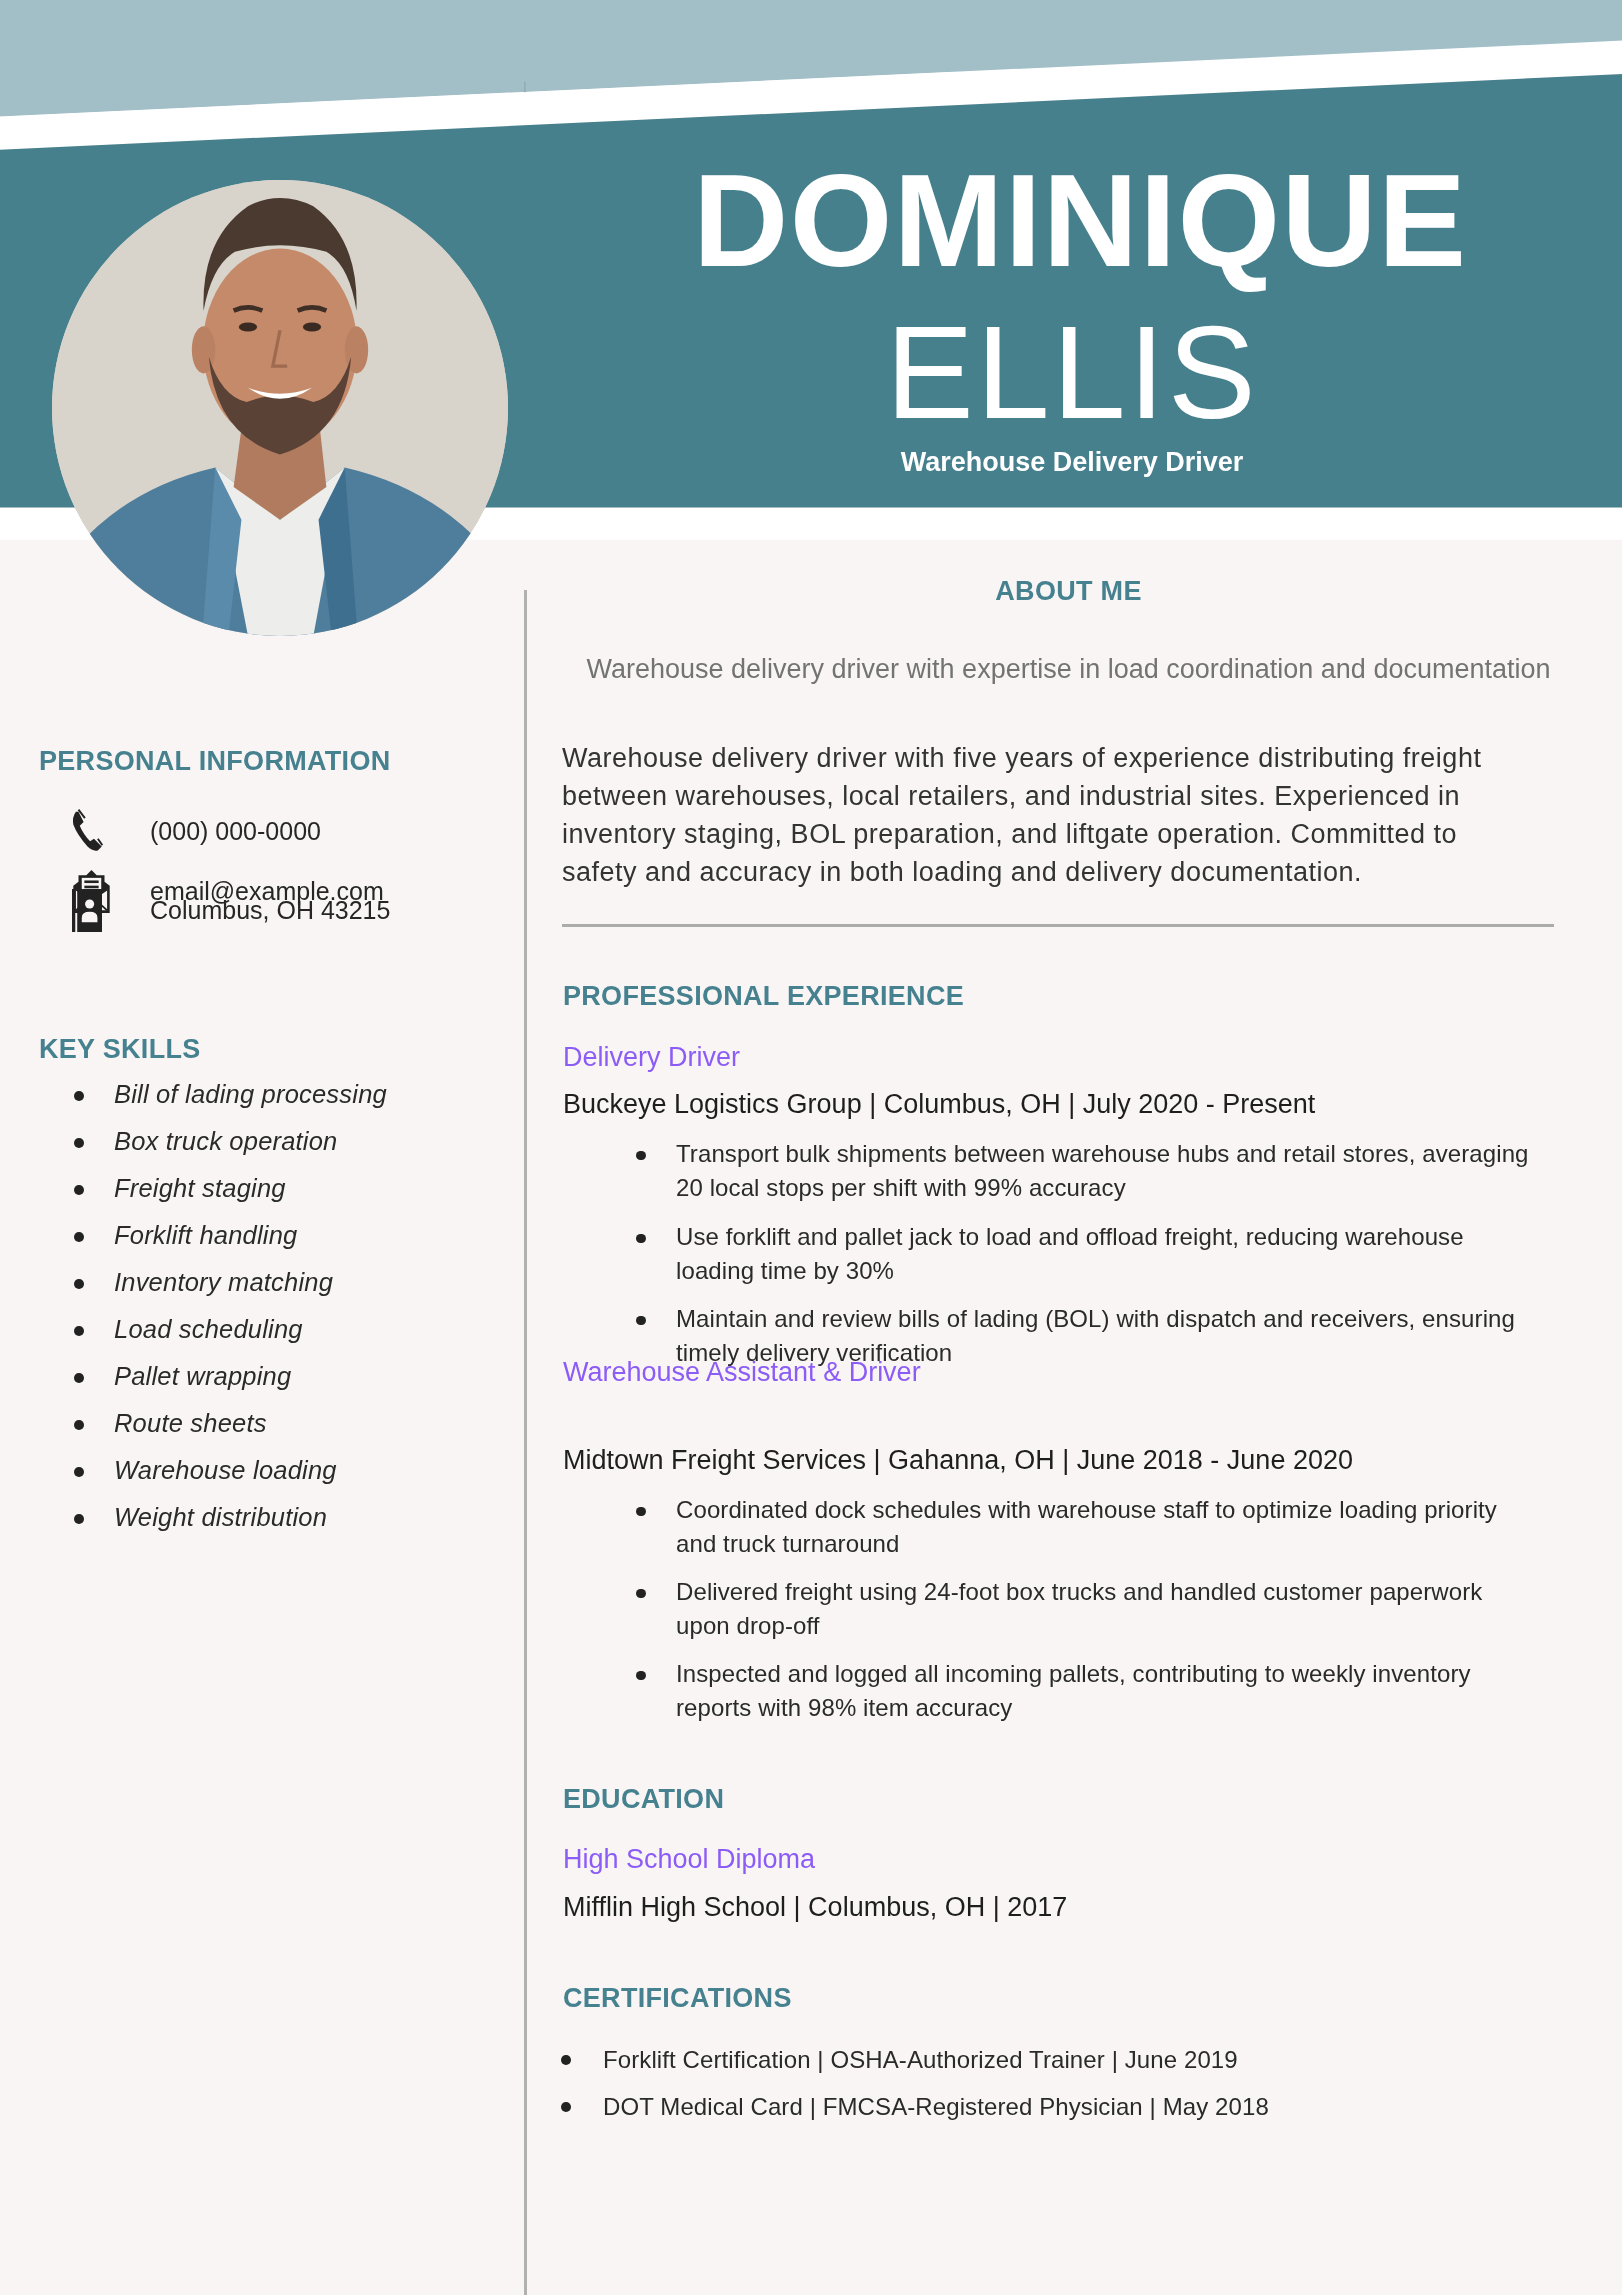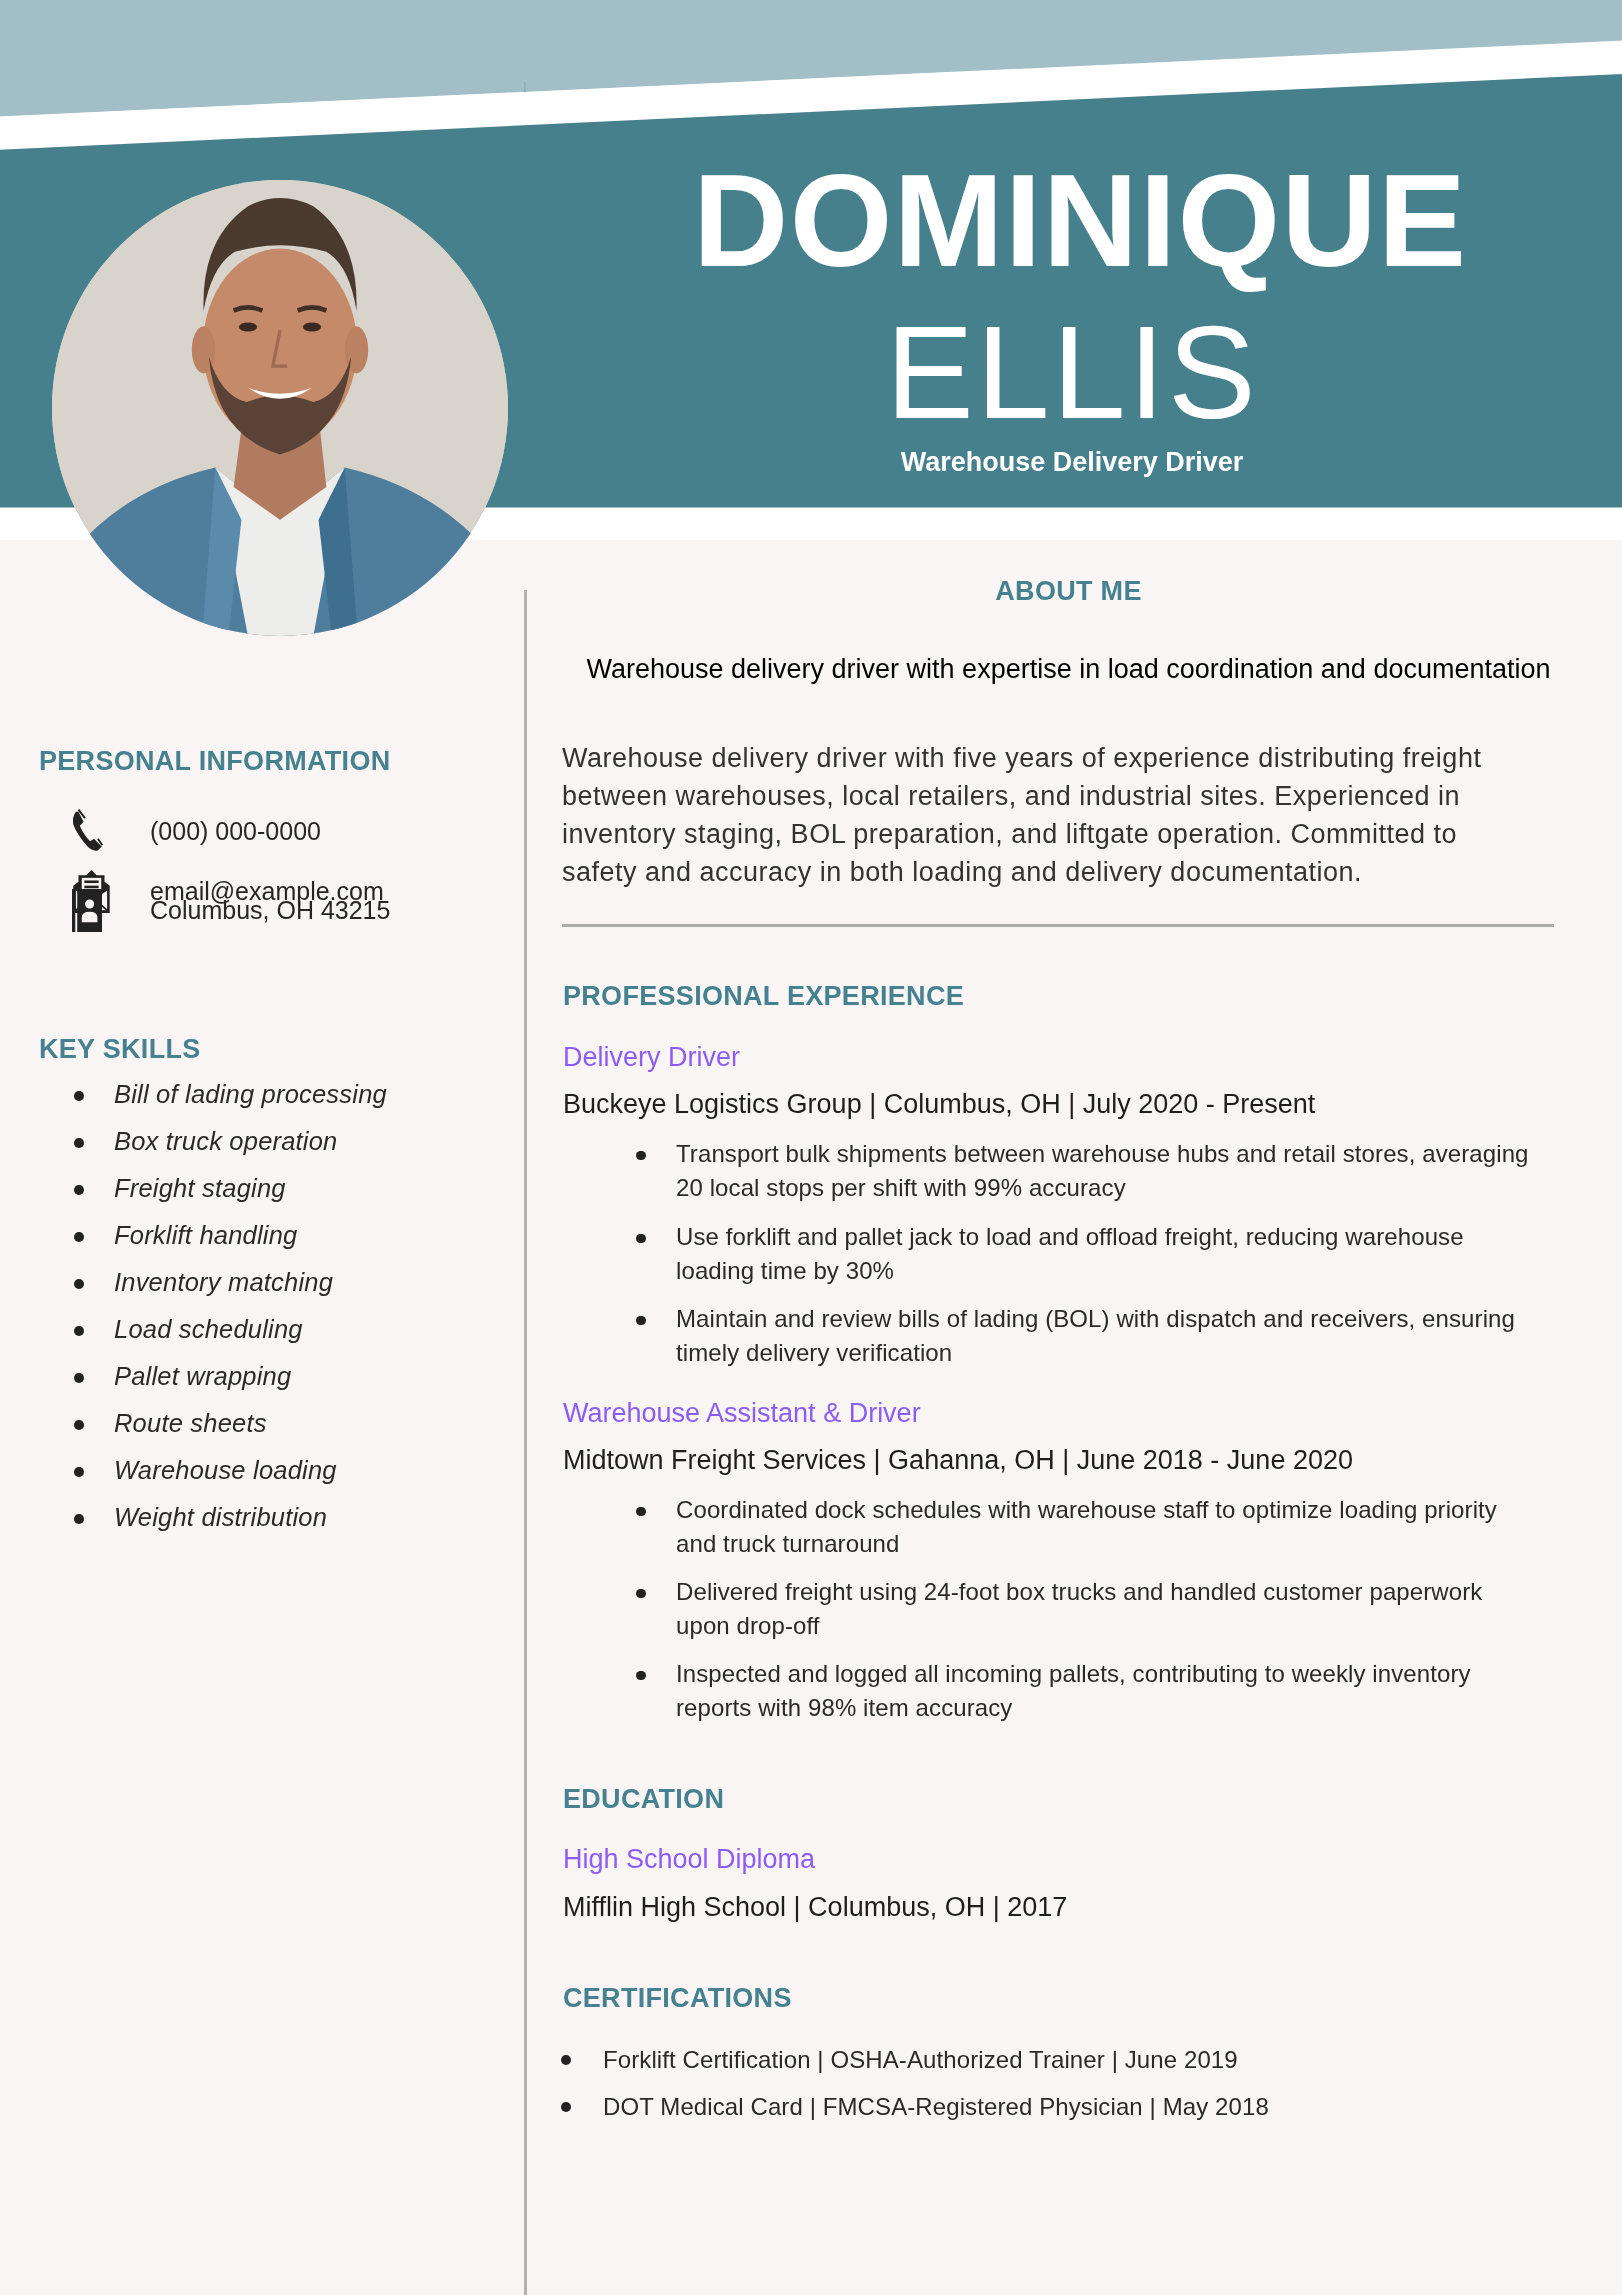--- a/index.html
+++ b/index.html
@@ -52,21 +52,21 @@
     .contact-text { position: absolute; left: 78px; font-size: 25px; color: #262626; white-space: nowrap; line-height: 33px; }
 
     .skills-list { position: absolute; left: 0; top: 1078px; margin: 0; padding: 0; list-style: none; }
     .skill-item { position: relative; height: 47px; font-size: 25.5px; line-height: 33px; color: #2A2A2A; white-space: nowrap; }
     .skill-item .dot { position: absolute; left: 74px; top: 13px; width: 9.8px; height: 9.8px; border-radius: 50%; background: #222; }
     .skill-item .txt { position: absolute; left: 114px; top: 0; letter-spacing: 0.2px; font-style: italic; }
 
     
     .about-tagline {
       position: absolute; left: 562px; top: 650px; width: 1013px; text-align: center;
-      font-size: 27px; line-height: 38px; color: #000000;
+      font-size: 27px; line-height: 38px; color: #737373;
     }
     .about-body {
       position: absolute; left: 562px; top: 739px; width: 1013px; text-align: left;
       font-size: 27px; line-height: 38px; color: #333; letter-spacing: 0.5px;
       white-space: pre-line;
     }
 
     
     .role { position: absolute; left: 563px; font-size: 27px; line-height: 33px; color: #8b5cf6; white-space: nowrap; }
     .meta { position: absolute; left: 563px; font-size: 27px; line-height: 33px; color: #1E1E1E; white-space: nowrap; }
@@ -238,21 +238,21 @@
   <span class="dot" style="top:13.7px;"></span>
   <span class="txt">Use forklift and pallet jack to load and offload freight, reducing warehouse
 loading time by 30%</span>
 </div>
 <div class="bullet-item" style="top:1302px;">
   <span class="dot" style="top:13.7px;"></span>
   <span class="txt">Maintain and review bills of lading (BOL) with dispatch and receivers, ensuring
 timely delivery verification</span>
 </div>
 
-<div class="role" style="top:1397px;">Warehouse Assistant &amp; Driver</div>
+<div class="role" style="top:1356px;">Warehouse Assistant &amp; Driver</div>
 <div class="meta" style="top:1444px;">Midtown Freight Services | Gahanna, OH | June 2018 - June 2020</div>
 <div class="bullet-item" style="top:1493px;">
   <span class="dot" style="top:13.7px;"></span>
   <span class="txt">Coordinated dock schedules with warehouse staff to optimize loading priority
 and truck turnaround</span>
 </div>
 <div class="bullet-item" style="top:1575px;">
   <span class="dot" style="top:13.7px;"></span>
   <span class="txt">Delivered freight using 24-foot box trucks and handled customer paperwork
 upon drop-off</span>

